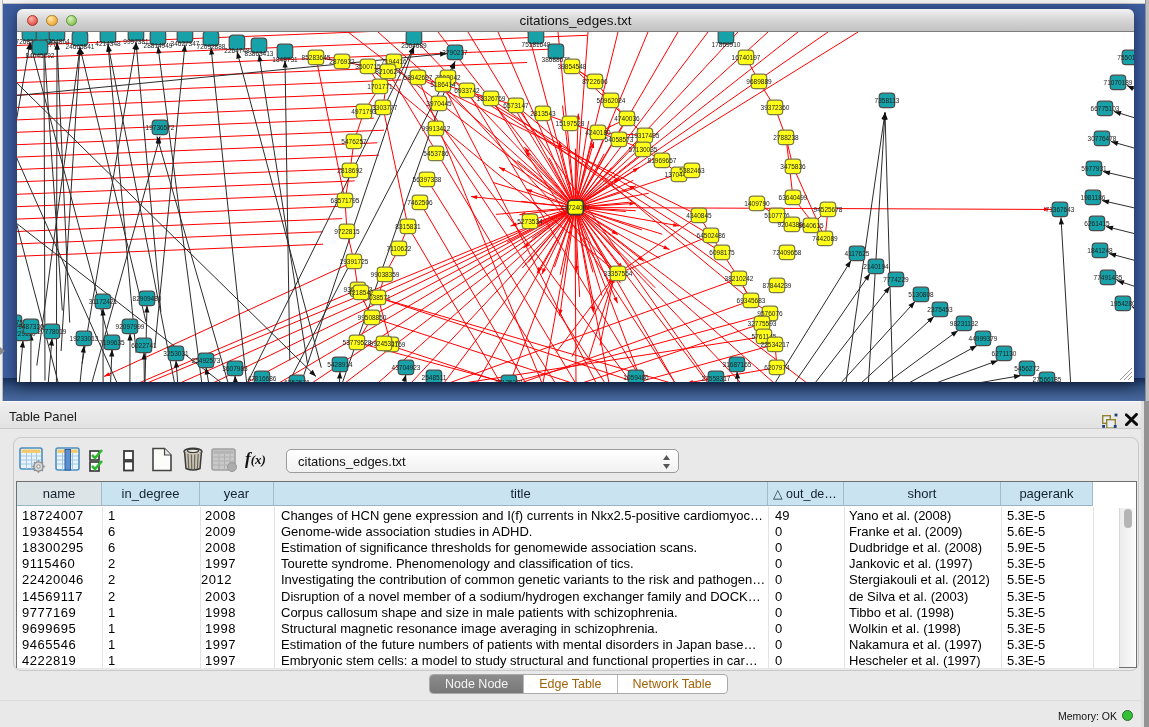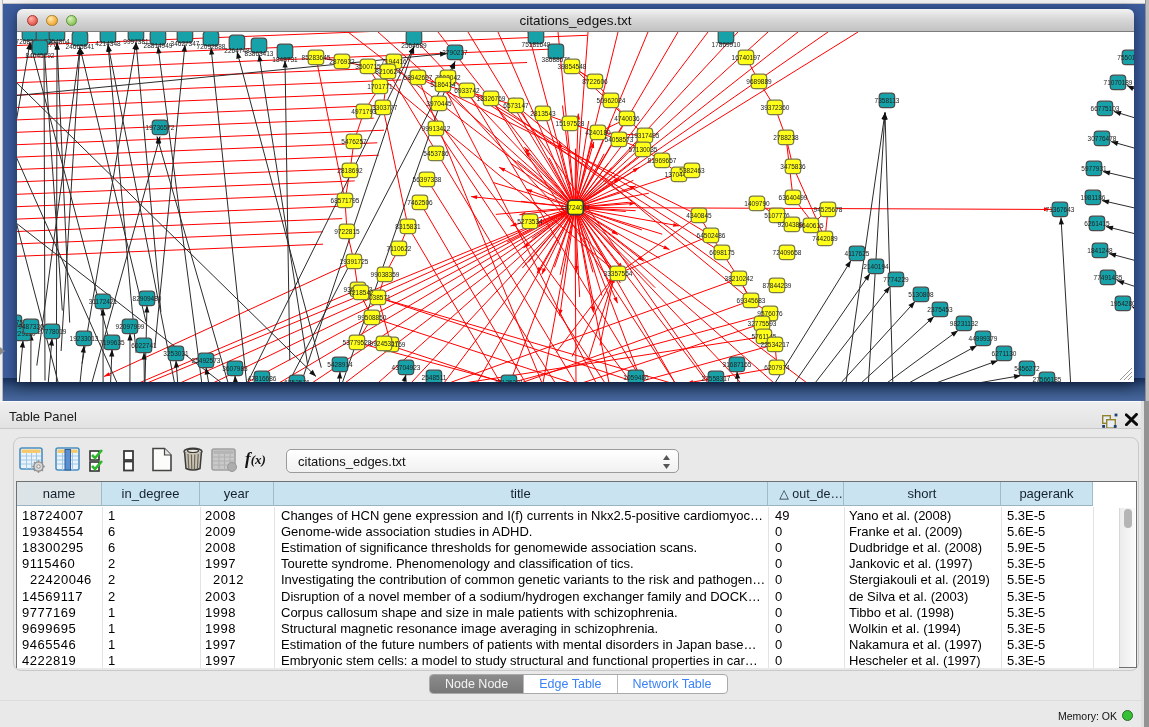--- a/index.html
+++ b/index.html
@@ -27,21 +27,21 @@
 #tblbox{position:absolute;left:16px;top:481px;width:1121px;height:187px;border:1px solid #707070;background:#fff}
 #thead{position:absolute;left:17px;top:482px;width:1119px;height:24px;background:#fff}
 .hc{position:absolute;top:0;height:24px;font-size:13px;color:#15222e;text-align:center;line-height:24px;background:#c9e3f1;border-right:1px solid #9fbccb;border-bottom:1px solid #98b4c3;overflow:hidden}
 #tbody{position:absolute;left:17px;top:507px;width:1102px;height:161px;background:#fff;overflow:hidden}
 .rw{position:absolute;left:0;width:1102px;height:16.1px;font-size:13px;color:#000;white-space:nowrap}
 .rw div{position:absolute;top:1px;overflow:hidden}
 .gl{position:absolute;top:0;height:161px;width:1px;background:#e3e3e3}
 #vsb{position:absolute;left:1119px;top:508px;width:16px;height:159px;background:linear-gradient(90deg,#ececec,#fafafa);border-left:1px solid #d8d8d8}
 #vsb .th{position:absolute;left:4px;top:1px;width:8px;height:19px;background:#b5b5b5;border-radius:4px}
 #tabs{position:absolute;left:429px;top:674px;height:20px;display:flex;border:1px solid #a9a9a9;border-radius:4px;overflow:hidden;background:#fff}
-#tabs div{font-size:12.5px;line-height:19px;padding:0 15px;color:#3b82f6}
+#tabs div{font-size:12.5px;line-height:19px;padding:0 15px;color:#a16207}
 #tabs .sel{background:linear-gradient(#8c8c8c,#777);color:#f4f4f4}
 #tabs .sep{width:1px;padding:0;background:#b9b9b9}
 
 #mem{position:absolute;left:1058px;top:710px;font-size:10.5px;color:#111}
 #memdot{position:absolute;left:1122px;top:710px;width:11px;height:11px;border-radius:50%;background:#35c135;border:1.5px solid #2a6b2a}
 #lmark{position:absolute;left:0;top:347px;width:0;height:0;border-top:4px solid transparent;border-bottom:4px solid transparent;border-left:5px solid #8a8a8a}
 #statline{position:absolute;left:0;top:700px;width:1144px;height:1px;background:#dcdcdc}
 #pright{position:absolute;left:1144px;top:401px;width:5px;height:326px;background:#939393}
 #pright2{position:absolute;left:1141px;top:401px;width:3px;height:326px;background:#e0e0e0}
 </style></head>
@@ -868,21 +868,21 @@
       <path d="M4.5 15 L8 10 L1 10 Z" fill="#555"></path>
     </svg>
 </div>
 <div id="toolbox"></div>
 <div id="tblbox"></div>
 <div id="thead">
     <div class="hc" style="left:0px;width:85px;background:#dde4e8;">name</div>
 <div class="hc" style="left:85px;width:98px;">in_degree</div>
 <div class="hc" style="left:183px;width:74px;">year</div>
 <div class="hc" style="left:257px;width:494px;">title</div>
-<div class="hc" style="left:751px;width:76px;text-align:right;padding-left:5px;font-size:12.5px;">△ out_de…</div>
+<div class="hc" style="left:751px;width:76px;text-align:left;padding-left:5px;font-size:12.5px;">△ out_de…</div>
 <div class="hc" style="left:827px;width:157px;">short</div>
 <div class="hc" style="left:984px;width:92px;">pagerank</div>
   </div>
 <div id="tbody">
     <div class="gl" style="left:85px"></div>
 <div class="gl" style="left:183px"></div>
 <div class="gl" style="left:257px"></div>
 <div class="gl" style="left:751px"></div>
 <div class="gl" style="left:827px"></div>
 <div class="gl" style="left:984px"></div>
@@ -917,26 +917,26 @@
 <div class="rw" style="top:48.3px">
       <div style="left:5px;width:84px;letter-spacing:.5px">9115460</div>
       <div style="left:91px">2</div>
       <div style="left:188px;letter-spacing:.5px">1997</div>
       <div style="left:264px;width:490px">Tourette syndrome. Phenomenology and classification of tics.</div>
       <div style="left:758px">0</div>
       <div style="left:832px;width:150px">Jankovic et al. (1997)</div>
       <div style="left:990px">5.3E-5</div>
     </div>
 <div class="rw" style="top:64.4px">
-      <div style="left:13px;width:84px;letter-spacing:.5px">22420046</div>
+      <div style="left:5px;width:84px;letter-spacing:.5px">22420046</div>
       <div style="left:91px">2</div>
-      <div style="left:196px;letter-spacing:.5px">2012</div>
+      <div style="left:184px;letter-spacing:.5px">2012</div>
       <div style="left:264px;width:490px">Investigating the contribution of common genetic variants to the risk and pathogen…</div>
       <div style="left:758px">0</div>
-      <div style="left:832px;width:150px">Stergiakouli et al. (2019)</div>
+      <div style="left:832px;width:150px">Stergiakouli et al. (2012)</div>
       <div style="left:990px">5.5E-5</div>
     </div>
 <div class="rw" style="top:80.5px">
       <div style="left:5px;width:84px;letter-spacing:.5px">14569117</div>
       <div style="left:91px">2</div>
       <div style="left:188px;letter-spacing:.5px">2003</div>
       <div style="left:264px;width:490px">Disruption of a novel member of a sodium/hydrogen exchanger family and DOCK…</div>
       <div style="left:758px">0</div>
       <div style="left:832px;width:150px">de Silva et al. (2003)</div>
       <div style="left:990px">5.3E-5</div>
@@ -949,21 +949,21 @@
       <div style="left:758px">0</div>
       <div style="left:832px;width:150px">Tibbo et al. (1998)</div>
       <div style="left:990px">5.3E-5</div>
     </div>
 <div class="rw" style="top:112.7px">
       <div style="left:5px;width:84px;letter-spacing:.5px">9699695</div>
       <div style="left:91px">1</div>
       <div style="left:188px;letter-spacing:.5px">1998</div>
       <div style="left:264px;width:490px">Structural magnetic resonance image averaging in schizophrenia.</div>
       <div style="left:758px">0</div>
-      <div style="left:832px;width:150px">Wolkin et al. (1994)</div>
+      <div style="left:832px;width:150px">Wolkin et al. (1998)</div>
       <div style="left:990px">5.3E-5</div>
     </div>
 <div class="rw" style="top:128.8px">
       <div style="left:5px;width:84px;letter-spacing:.5px">9465546</div>
       <div style="left:91px">1</div>
       <div style="left:188px;letter-spacing:.5px">1997</div>
       <div style="left:264px;width:490px">Estimation of the future numbers of patients with mental disorders in Japan base…</div>
       <div style="left:758px">0</div>
       <div style="left:832px;width:150px">Nakamura et al. (1997)</div>
       <div style="left:990px">5.3E-5</div>

